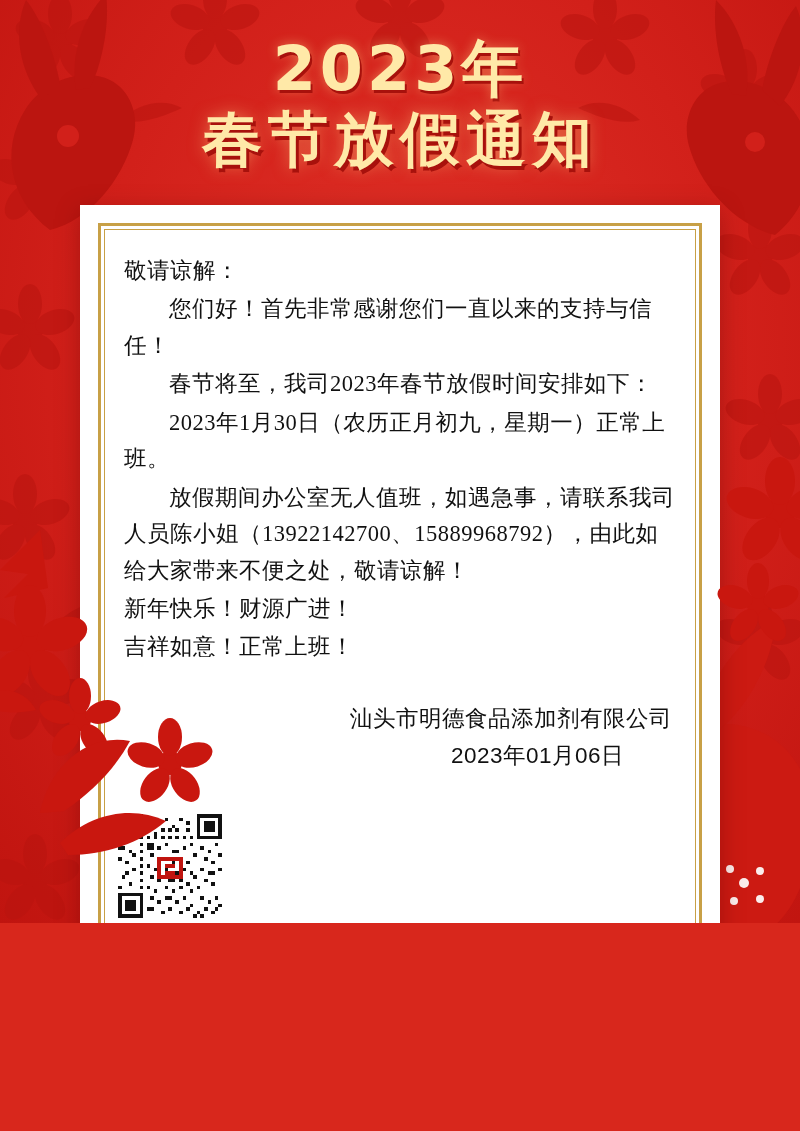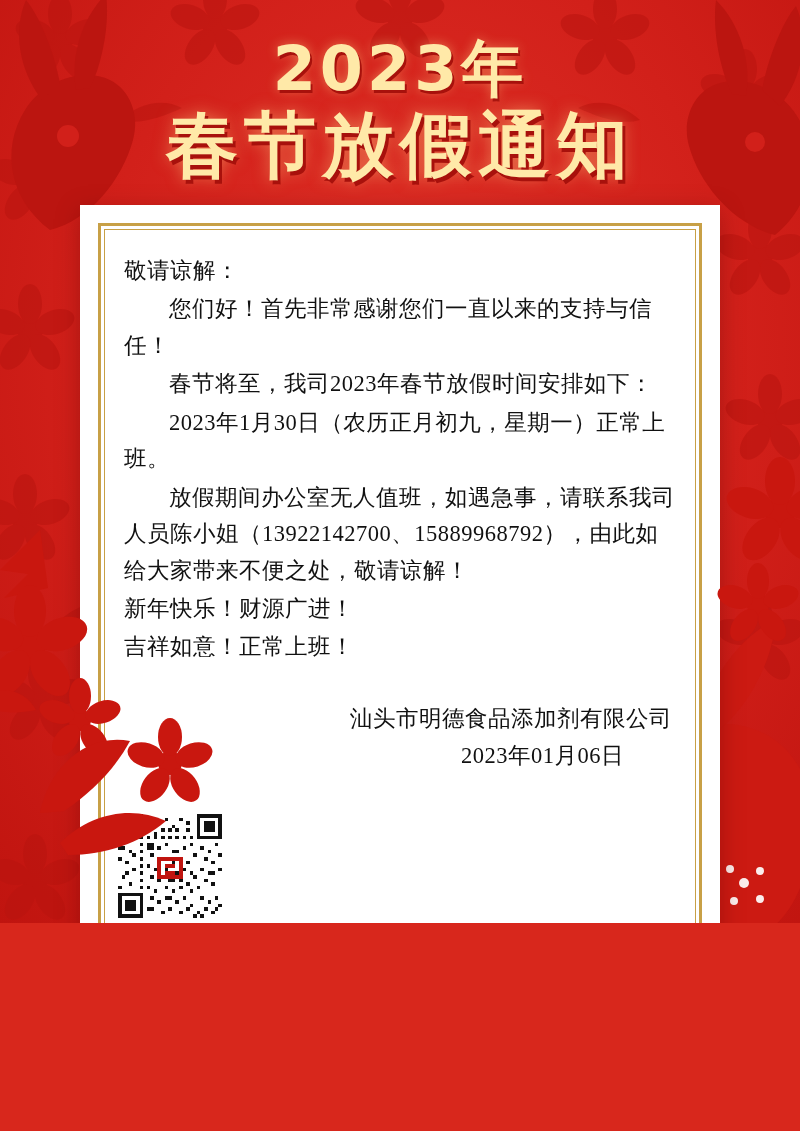--- a/index.html
+++ b/index.html
@@ -50,21 +50,21 @@
     font-size: 62px;
     font-weight: bold;
     letter-spacing: 4px;
     color: #ffe9a8;
     text-shadow: 2px 3px 0 #a8110c, 0 0 12px rgba(255,220,140,.45);
     line-height: 1;
   }
   .title-main {
     margin-top: 8px;
     font-family: "DejaVu Sans", sans-serif;
-    font-size: 72px;
+    font-size: 60px;
     font-weight: bold;
     letter-spacing: 6px;
     color: #ffe9a8;
     text-shadow: 3px 4px 0 #a8110c, 0 0 16px rgba(255,220,140,.5);
     line-height: 1.05;
   }
 
   
   .card {
     position: absolute;
@@ -110,21 +110,21 @@
     letter-spacing: 0.5px;
   }
   .indent { text-indent: 2em; }
 
   .sign {
     margin-top: 34px;
     text-align: right;
     padding-right: 4px;
   }
   .sign p {
-    font-family: Liberation Serif, serif;
+    font-family: Liberation Sans, sans-serif;
     font-size: 22.5px;
     line-height: 1.65;
     color: #111111;
     margin: 0;
     letter-spacing: 0.5px;
   }
   .sign .date { padding-right: 48px; }
 
   
   .qr {

